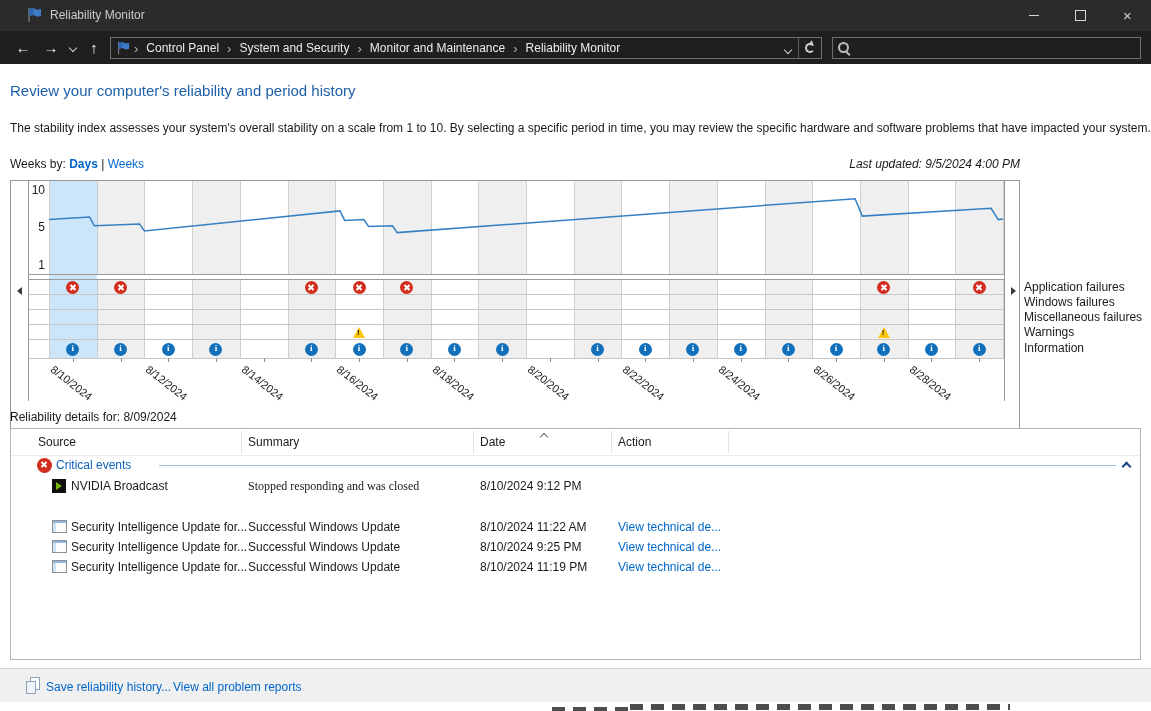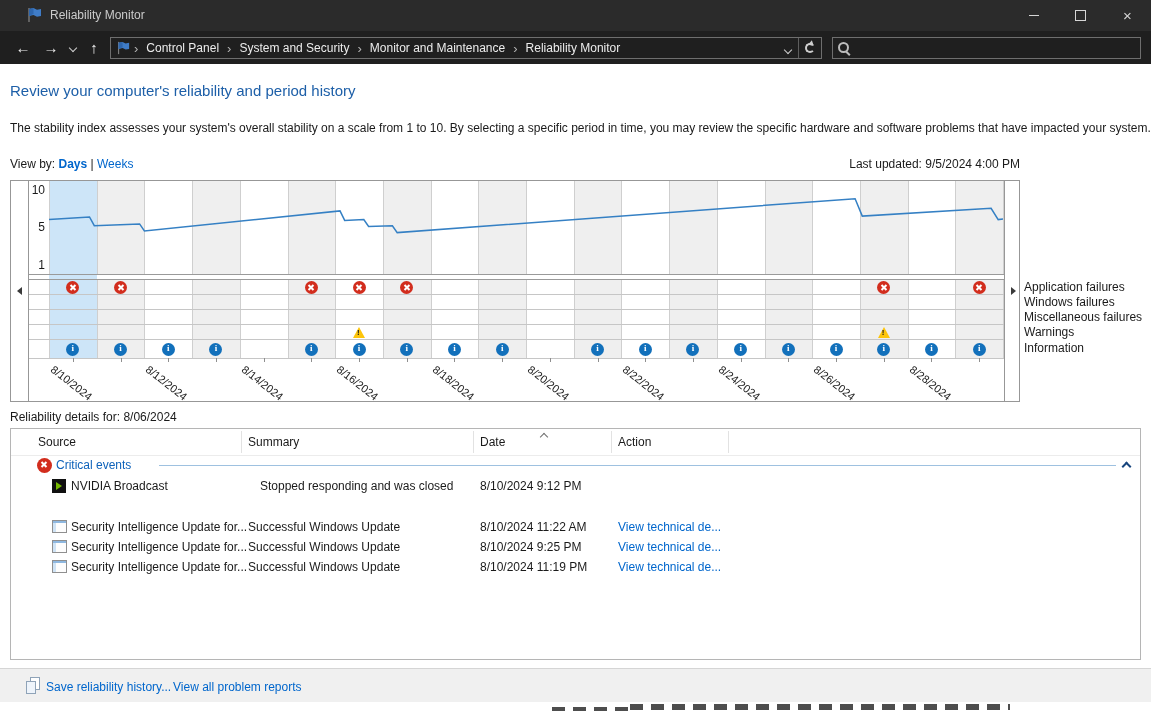--- a/index.html
+++ b/index.html
@@ -20,23 +20,23 @@
   #search-input{flex:1;background:transparent;border:none;outline:none;color:#bdbdbd;font-size:12px;font-family:"Liberation Sans",sans-serif;padding:0 6px;}
   #search-input::placeholder{color:#9a9a9a;}
   .crumb{color:#ececec;font-size:12px;padding:0 4px;white-space:nowrap;}
   .crumb-sep{color:#b5b5b5;font-size:13px;padding:0 4px;}
   
   .link{color:#0066cc;font-size:12px;text-decoration:none;}
   
   #page-title{left:10px;top:82px;font-size:15px;color:#1d5fa8;}
   #page-desc{left:10px;top:121px;font-size:12px;color:#1a1a1a;white-space:nowrap;}
   #viewby{left:10px;top:157px;font-size:12px;color:#1a1a1a;}
-  #last-updated{right:131px;top:157px;font-size:12px;color:#1a1a1a;}
-  
-  #chart-box{left:10px;top:180px;width:1010px;height:222px;border:1px solid #979797;box-sizing:border-box;background:#fff;}
+  #last-updated{right:131px;top:157px;font-size:12px;color:#1a1a1a;font-style:italic;}
+  
+  #chart-box{left:10px;top:180px;width:1010px;height:274px;border:1px solid #979797;box-sizing:border-box;background:#fff;}
   .stripe{background:#efefef;}
   .vline{width:1px;background:#cfcfcf;}
   .hline{height:1px;background:#c6c6c6;}
   .hline.dark{background:#9a9a9a;}
   .ylab{font-size:12px;color:#1a1a1a;width:33px;text-align:right;}
   .tick{width:1px;height:4px;background:#8f8f8f;}
   .datelab{font-size:11px;color:#1a1a1a;transform:rotate(38deg);transform-origin:0 0;white-space:nowrap;}
   .legend-item{left:1024px;font-size:12px;color:#1a1a1a;height:15px;line-height:15px;white-space:nowrap;}
   .tri-left{width:0;height:0;border-top:4px solid transparent;border-bottom:4px solid transparent;border-right:5px solid #3a3a3a;}
   .tri-right{width:0;height:0;border-top:4px solid transparent;border-bottom:4px solid transparent;border-left:5px solid #3a3a3a;}
@@ -142,21 +142,21 @@
 
 <div class="abs" id="searchbox">
   <span style="padding:0 4px;display:inline-flex;">
       <span class="ic-search"></span>
     </span>
 </div>
 
 <div class="abs" id="page-title">Review your computer's reliability and period history</div>
 <div class="abs" id="page-desc">The stability index assesses your system's overall stability on a scale from 1 to 10. By selecting a specific period in time, you may review the specific hardware and software problems that have impacted your system.</div>
 <div class="abs" id="viewby">
-  <span>View by:</span>
+  <span>Weeks by:</span>
   <span class="link" style="font-weight:bold;">Days</span>
   <span>|</span>
   <span class="link">Weeks</span>
 </div>
 <div class="abs" id="last-updated">Last updated: 9/5/2024 4:00 PM</div>
 
 <div class="abs" id="chart-box">
     <div class="abs stripe" style="left: 85.7px; top: 0px; width: 47.7px; height: 93px;"></div>
     <div class="abs stripe" style="left: 85.7px; top: 98px; width: 47.7px; height: 79px;"></div>
     <div class="abs stripe" style="left: 181.1px; top: 0px; width: 47.7px; height: 93px;"></div>
@@ -354,21 +354,21 @@
     <div class="abs datelab" style="left: 903.6px; top: 182px;">8/28/2024</div>
   </div>
 <div class="abs" id="legend">
     <div class="abs legend-item" style="top: 280px;">Application failures</div>
     <div class="abs legend-item" style="top: 295px;">Windows failures</div>
     <div class="abs legend-item" style="top: 310px;">Miscellaneous failures</div>
     <div class="abs legend-item" style="top: 325px;">Warnings</div>
     <div class="abs legend-item" style="top: 341px;">Information</div>
   </div>
 
-<div class="abs" id="details-label">Reliability details for: 8/06/2024</div>
+<div class="abs" id="details-label">Reliability details for: 8/09/2024</div>
 <div class="abs" id="details-table">
   <div class="abs th" style="left:27px;">Source</div>
   <div class="abs th" style="left:237px;">Summary</div>
   <div class="abs th" style="left:469px;">Date</div>
   <div class="abs th" style="left:607px;">Action</div>
   <span class="abs chev up grey" style="left:530px;top:5px;"></span>
   <div class="abs th-div" style="left:230px;"></div>
   <div class="abs th-div" style="left:462px;"></div>
   <div class="abs th-div" style="left:600px;"></div>
   <div class="abs th-div" style="left:717px;"></div>
@@ -378,21 +378,21 @@
         <span class="ic-critical" style="position: absolute; left: 26px; top: 3px; width: 15px; height: 15px;"></span>
         <div class="abs grp-label" style="left: 45px; top: 3px;">Critical events</div>
         <div class="abs grp-rule" style="left: 148px; top: 10px; width: 957px;"></div>
         <div class="abs" style="left: 1108px; top: 4px; width: 14px; height: 14px; display: flex; align-items: center; justify-content: center;">
           <span class="chev up navy"></span>
         </div>
       </div>
       <div class="abs" style="left: 0px; top: 21px; width: 1129px; height: 20px;">
         <span class="ic-nvidia" style="position: absolute; left: 41px; top: 3px;"></span>
         <div class="abs cell" style="left: 60px; top: 3px;">NVIDIA Broadcast</div>
-        <div class="abs cell" style="left: 249px; top: 3px;">Stopped responding and was closed</div>
+        <div class="abs cell" style="left: 237px; top: 3px; font-family: Liberation Serif, serif;">Stopped responding and was closed</div>
         <div class="abs cell" style="left: 469px; top: 3px;">8/10/2024 9:12 PM</div>
       </div>
       <div class="abs" style="left: 0px; top: 62px; width: 1129px; height: 20px;">
         <span class="ic-window" style="position: absolute; left: 41px; top: 3px;"></span>
         <div class="abs cell" style="left: 60px; top: 3px;">Security Intelligence Update for...</div>
         <div class="abs cell" style="left: 237px; top: 3px;">Successful Windows Update</div>
         <div class="abs cell" style="left: 469px; top: 3px;">8/10/2024 11:22 AM</div>
         <div class="abs link" style="left: 607px; top: 3px;">View technical de...</div>
       </div>
       <div class="abs" style="left: 0px; top: 82px; width: 1129px; height: 20px;">

